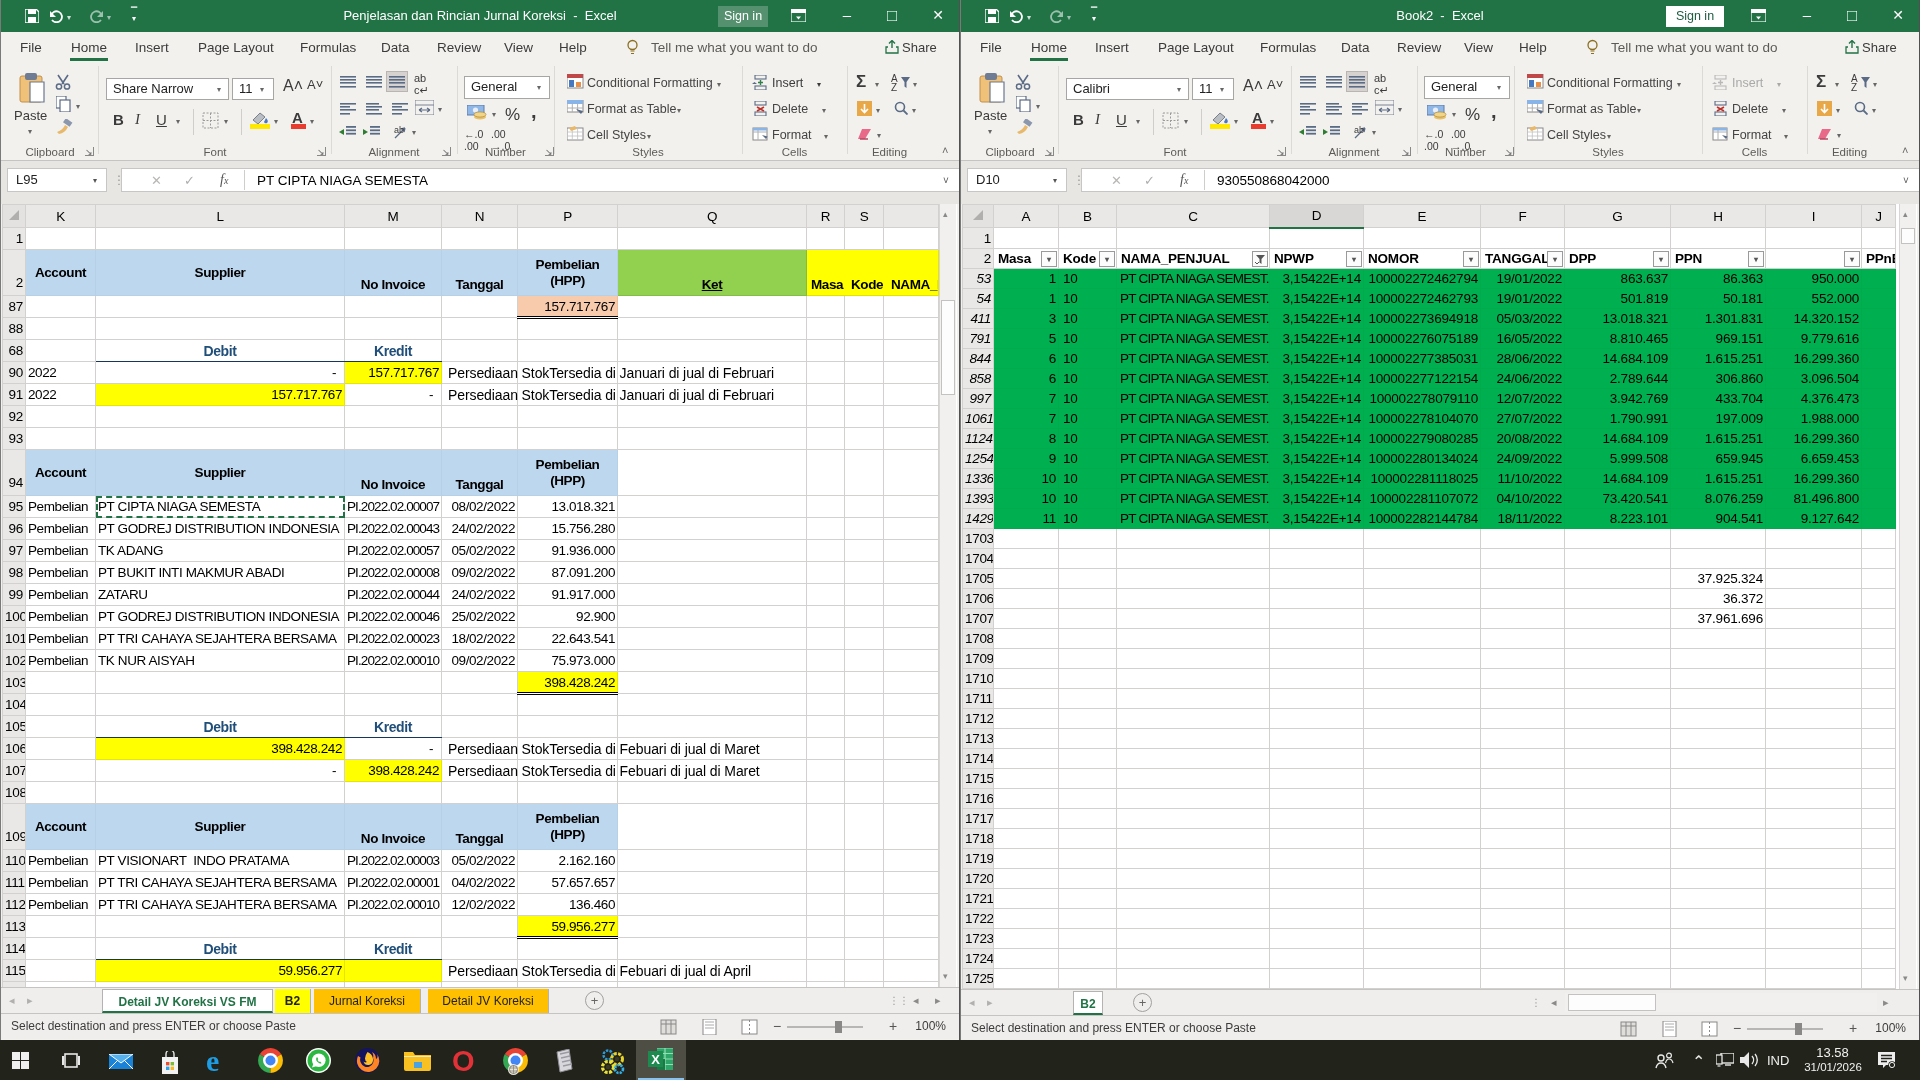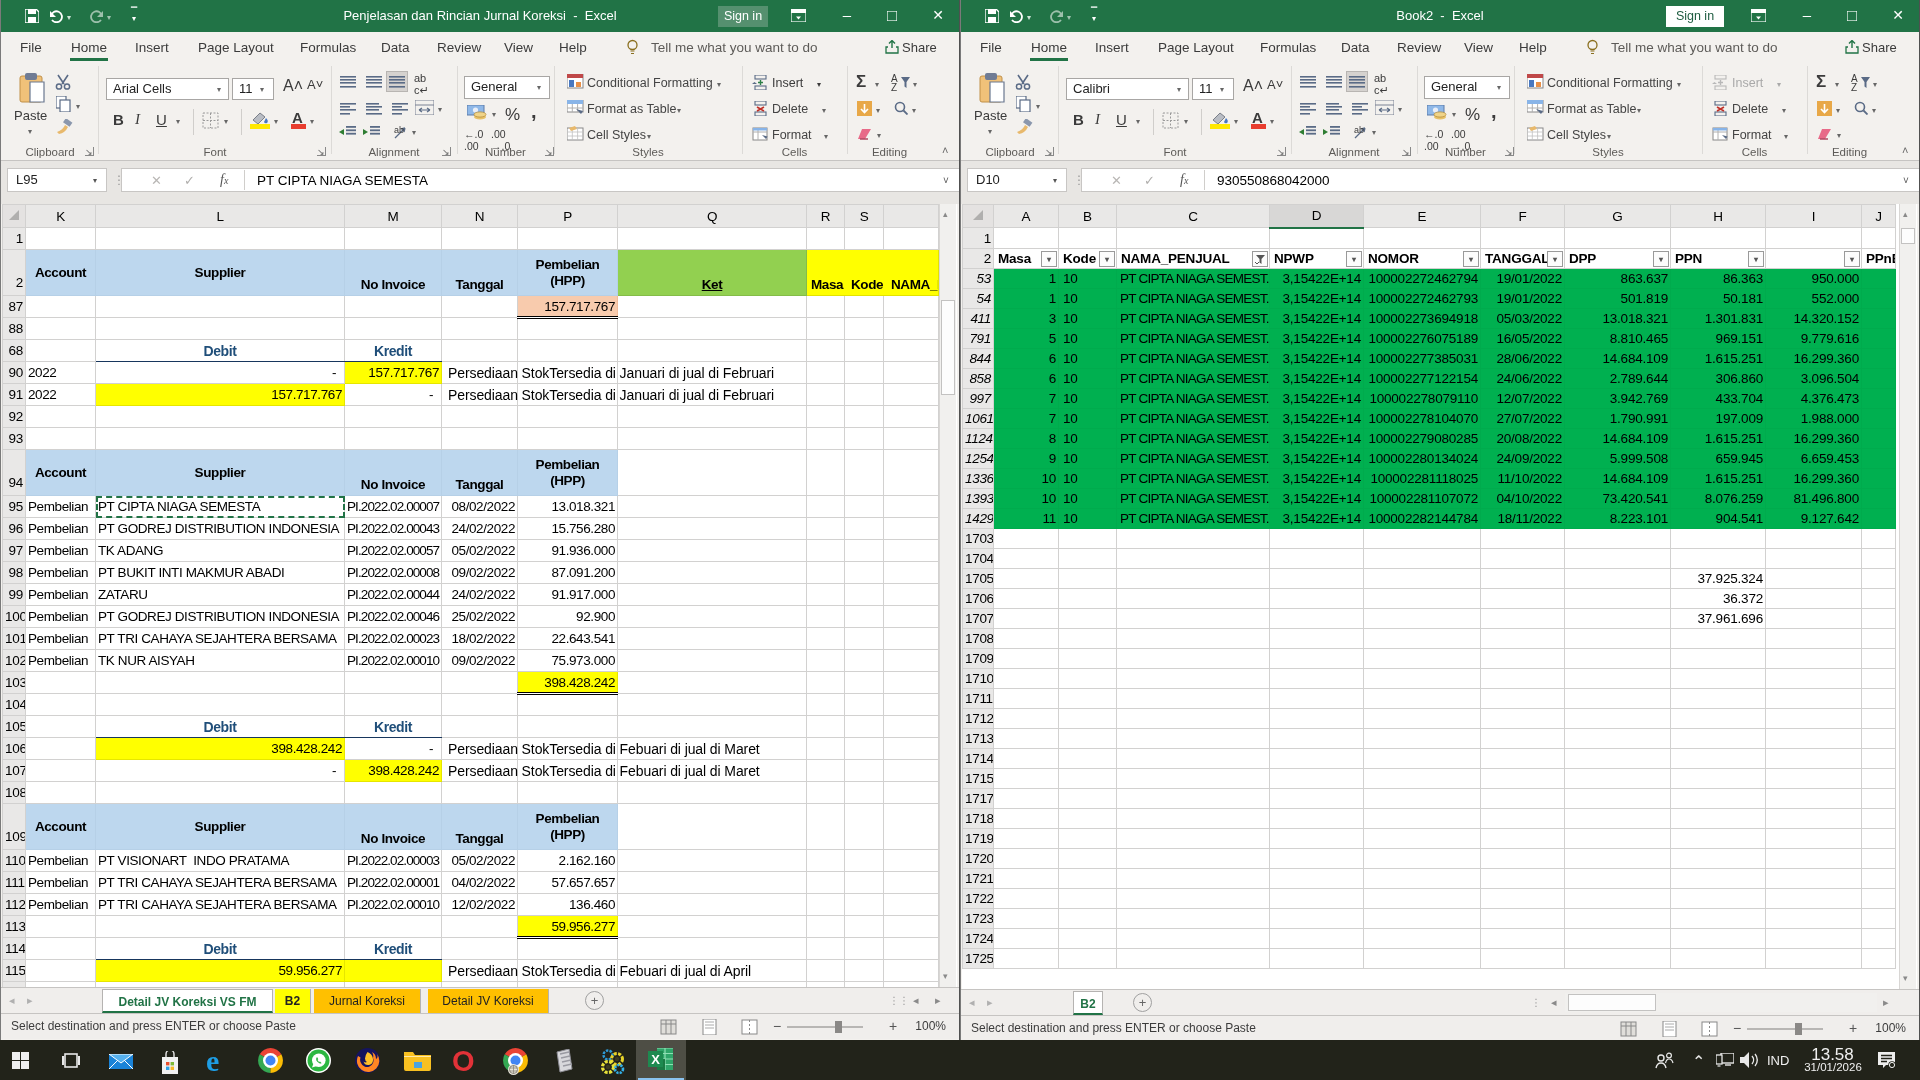--- a/index.html
+++ b/index.html
@@ -131,21 +131,21 @@
       <rect x="5" y="0" width="13" height="10" fill="none" stroke="#e8e8e8" stroke-width="1.4"></rect>
       <path d="M9 12 h6" stroke="#e8e8e8" stroke-width="1.4"></path>
       <rect x="0" y="2" width="6" height="9" fill="#22231a" stroke="#e8e8e8" stroke-width="1.3"></rect>
       <path d="M1.5 13 h3" stroke="#e8e8e8" stroke-width="1.2"></path>
     </svg>
 <svg class="ab" style="left:1740px;top:12px;" width="20" height="16">
       <path d="M0 5 h4 l5-5 v16 l-5-5 h-4 z" fill="#e8e8e8"></path>
       <path d="M12 4 a6 6 0 0 1 0 8 M15 2 a9 9 0 0 1 0 12" fill="none" stroke="#e8e8e8" stroke-width="1.4"></path>
     </svg>
 <div class="tray" style="left:1767px;top:13px;font-size:13px;">IND</div>
-<div class="tray" style="left:1805px;top:5px;width:55px;text-align:center;font-size:17px;">13.58</div>
+<div class="tray" style="left:1805px;top:5px;width:55px;text-align:center;font-size:13px;">13.58</div>
 <div class="tray" style="left:1797px;top:21px;width:72px;text-align:center;font-size:11.5px;">31/01/2026</div>
 <svg class="ab" style="left:1878px;top:12px;" width="19" height="17">
       <path d="M0 0 h17 v13 h-9 l-3 3 v-3 h-5 z" fill="#eee"></path>
       <path d="M3 3.5 h11 M3 6.5 h11 M3 9.5 h6" stroke="#22231a" stroke-width="1.3"></path>
       <circle cx="14" cy="13" r="3.8" fill="#22231a"></circle>
       <circle cx="14" cy="13" r="2.6" fill="none" stroke="#eee" stroke-width="1"></circle>
     </svg>
 </div>
 <div class="win" style="left:0px;">
     <div class="tbar"></div>
@@ -235,21 +235,21 @@
       </svg>
       <svg class="ab" style="left:55px;top:34px;" width="15" height="16">
         <rect x="0" y="0" width="10" height="12" fill="#fff" stroke="#5a6b86" stroke-width="1.2"></rect>
         <rect x="4" y="4" width="10" height="12" fill="#fff" stroke="#5a6b86" stroke-width="1.2"></rect>
       </svg>
       <div class="dd" style="left:75px;top:40px;">▾</div>
       <svg class="ab" style="left:55px;top:57px;" width="17" height="16">
         <rect x="8" y="1" width="8" height="5" transform="rotate(35 12 3)" fill="#8a97ad"></rect>
         <path d="M1 13 q6-2 8-7 l3 2 q-3 6-9 7 z" fill="#e8b96c"></path>
       </svg>
-      <div class="inbox" style="left:105px;top:16px;width:123px;height:22px;">Arial Cells</div>
+      <div class="inbox" style="left:105px;top:16px;width:123px;height:22px;">Share Narrow</div>
       <div class="dd" style="left:216px;top:23px;">▾</div>
       <div class="inbox" style="left:231px;top:16px;width:42px;height:22px;">11</div>
       <div class="dd" style="left:259px;top:23px;">▾</div>
       <div class="ab" style="left:282px;top:15px;font-size:16px;color:#3b3b3b;">A˄</div>
       <div class="ab" style="left:306px;top:15px;font-size:13px;color:#3b3b3b;">A˅</div>
       <div class="ab" style="left:112px;top:49px;font-weight:bold;font-size:15px;color:#3b3b3b;">B</div>
       <div class="ab" style="left:134px;top:49px;font-style:italic;font-size:15px;font-family:'Liberation Serif',serif;color:#3b3b3b;">I</div>
       <div class="ab" style="left:155px;top:49px;font-size:15px;text-decoration:underline;color:#3b3b3b;">U</div>
       <div class="dd" style="left:175px;top:55px;">▾</div>
       <div class="vline" style="left:192px;top:47px;height:26px;"></div>
@@ -1556,20 +1556,33 @@
             <td></td>
             <td></td>
             <td></td>
             <td></td>
             <td></td>
             <td></td>
             <td></td>
             <td></td>
           </tr>
           <tr style="height:20px;">
+            <td class="rn">1716</td>
+            <td></td>
+            <td></td>
+            <td></td>
+            <td></td>
+            <td></td>
+            <td></td>
+            <td></td>
+            <td></td>
+            <td></td>
+            <td></td>
+          </tr>
+          <tr style="height:20px;">
             <td class="rn">1717</td>
             <td></td>
             <td></td>
             <td></td>
             <td></td>
             <td></td>
             <td></td>
             <td></td>
             <td></td>
             <td></td>

